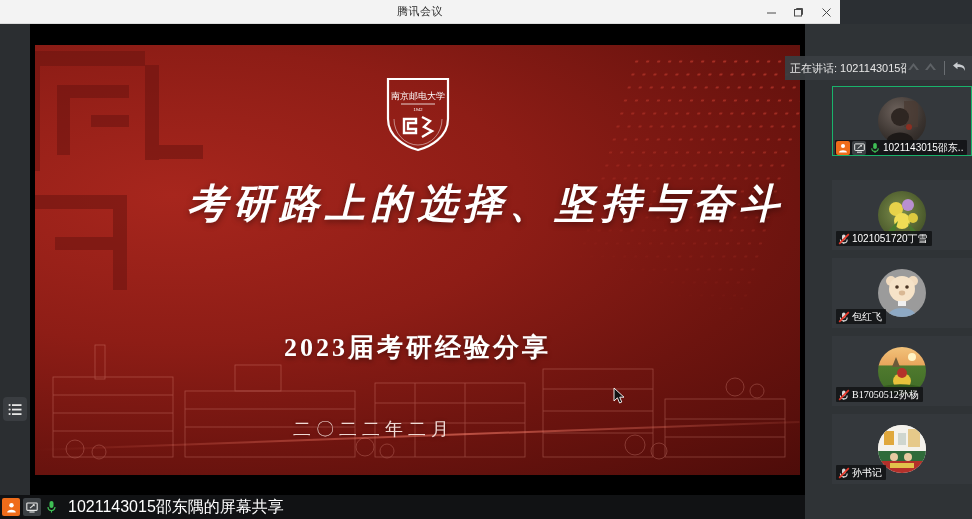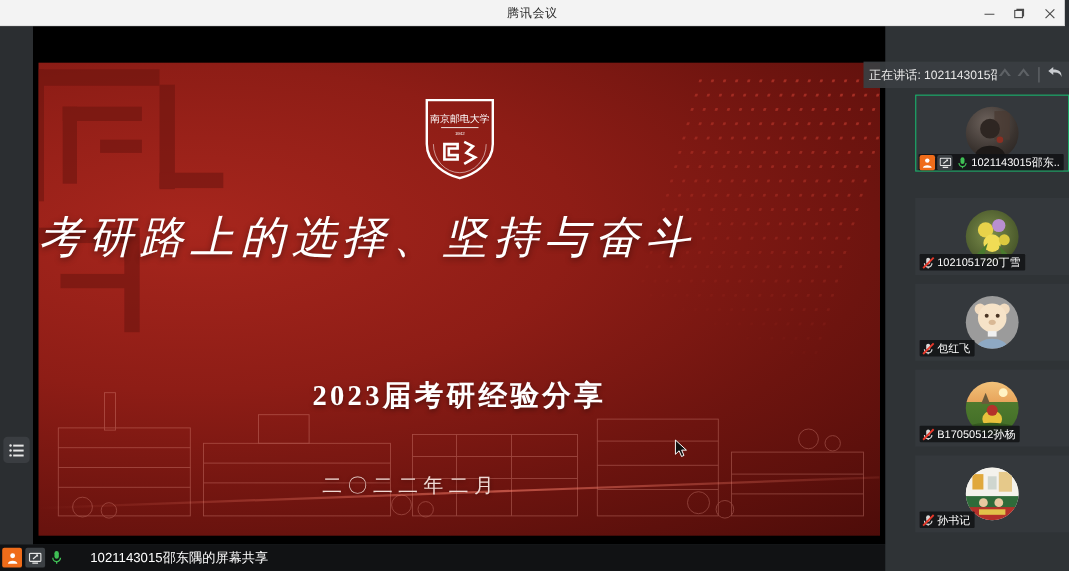--- a/index.html
+++ b/index.html
@@ -1,21 +1,21 @@
 <!DOCTYPE html>
 <html><head>
 <meta charset="utf-8">
 <style>
   * { margin:0; padding:0; box-sizing:border-box; }
   html,body { width:972px; height:519px; overflow:hidden; background:#2b2f33;
               font-family:"Liberation Sans","DejaVu Sans",sans-serif; }
 
   
   .titlebar{
-    position:absolute; left:0; top:0; width:968px; height:24px;
+    position:absolute; left:0; top:0; width:840px; height:24px;
     background:#f3f3f3; border-bottom:1px solid #dcdcdc;
     display:flex; align-items:center; justify-content:center;
   }
   .titlebar .title{ font-size:11px; color:#2b2b2b; letter-spacing:.5px; }
   .wincontrols{ position:absolute; right:0; top:0; height:24px; display:flex; }
   .wincontrols .wc{
     width:27px; height:24px; display:flex; align-items:center; justify-content:center;
     font-size:11px; color:#4a4a4a;
   }
   .wincontrols .wc.close{ width:28px; }
@@ -27,21 +27,21 @@
   
   .leftrail{ position:absolute; left:0; top:0; width:30px; height:495px; background:#2b2e31; }
   .rail-btn{
     position:absolute; left:3px; top:373px; width:24px; height:24px;
     background:#3a3d41; border-radius:4px; display:flex; align-items:center; justify-content:center;
   }
 
   
   .stage{ position:absolute; left:30px; top:0; width:775px; height:471px; background:#000; }
   .slide{
-    position:absolute; left:5px; top:33px; width:765px; height:430px;
+    position:absolute; left:5px; top:21px; width:765px; height:430px;
     background:
       radial-gradient(120% 90% at 18% 35%, #a7261d 0%, #8e1d16 38%, #6d140f 68%, #4d0c09 100%);
     overflow:hidden;
   }
   
   .maze{ position:absolute; left:0; top:0; width:180px; height:300px; opacity:.55; }
   .maze i{ position:absolute; background:#6b1410; display:block; }
   
   .dots{ position:absolute; right:20px; top:10px; width:190px; height:300px; opacity:.55;
     background-image:radial-gradient(#e0493a 1.1px, transparent 1.2px);
@@ -52,23 +52,23 @@
   }
   
   .cityline{ position:absolute; left:0; bottom:0; width:765px; height:150px; opacity:.42; }
   .diag{ position:absolute; left:0; bottom:24px; width:765px; height:2px;
          background:linear-gradient(90deg, rgba(255,120,100,0) 0%, rgba(255,130,110,.55) 55%, rgba(255,130,110,.1) 100%);
          transform:rotate(-2.1deg); transform-origin:left bottom; }
 
   .emblem{ position:absolute; left:50%; top:30px; transform:translateX(-50%); width:68px; height:78px; }
 
   .slide-title{
-    position:absolute; left:0; top:131px; width:902px; text-align:left;
+    position:absolute; left:0; top:131px; width:902px; text-align:center;
     font-family:"Liberation Serif","DejaVu Serif",serif;
-    font-size:40px; font-weight:400; font-style:italic; color:#fff;
+    font-size:40px; font-weight:700; font-style:italic; color:#fff;
     letter-spacing:6px; text-shadow:0 2px 6px rgba(0,0,0,.45);
     white-space:nowrap;
   }
   .slide-sub1, .slide-sub2{
     position:absolute; left:0; width:765px; text-align:center;
     font-family:"Liberation Serif","DejaVu Serif",serif;
     color:#fff; font-weight:700; text-shadow:0 2px 5px rgba(0,0,0,.4);
     white-space:nowrap;
   }
   .slide-sub1{ top:224px; font-size:31px; letter-spacing:3px; }
@@ -82,21 +82,21 @@
   .cursor{ position:absolute; left:578px; top:342px; width:12px; height:18px; }
 
   
   .sharebar{
     position:absolute; left:0; top:471px; width:805px; height:24px;
     background:#111214; display:flex; align-items:center; gap:3px; padding-left:2px;
   }
   .badge-host{ width:18px; height:18px; background:#ef6c1a; display:flex; align-items:center; justify-content:center; border-radius:2px; }
   .badge-sq{ width:18px; height:18px; background:#3c4044; display:flex; align-items:center; justify-content:center; border-radius:2px; }
   .badge-mic{ width:15px; height:18px; display:flex; align-items:center; justify-content:center; }
-  .sharebar .txt{ color:#ffffff; font-size:12px; margin-left:20px; white-space:nowrap; }
+  .sharebar .txt{ color:#ffffff; font-size:16px; margin-left:6px; white-space:nowrap; }
 
   
   .panel{ position:absolute; left:805px; top:0; width:167px; height:495px; background:#2f3336; }
   .speakbar{
     position:absolute; left:-20px; top:32px; width:187px; height:24px;
     background:rgba(58,62,66,.93); display:flex; align-items:center; padding:0 5px;
   }
   .speakbar .sp-text{ color:#e8e8e8; font-size:11px; white-space:nowrap; overflow:hidden; flex:1; }
   .speakbar .sp-icons{ display:flex; align-items:center; gap:4px; }
   .vdiv{ width:1px; height:14px; background:#6a6e72; margin:0 3px; }
@@ -362,21 +362,21 @@
             <rect x="4" y="1.4" width="3.6" height="6" rx="1.8" fill="#d8d8d8"></rect>
             <path d="M2.4 6.4 A3.4 3.4 0 0 0 9.2 6.4" fill="none" stroke="#d8d8d8" stroke-width="1.1"></path>
             <line x1="5.8" y1="9.2" x2="5.8" y2="11" stroke="#d8d8d8" stroke-width="1.1"></line>
             <line x1="1.2" y1="10.8" x2="10.8" y2="1.2" stroke="#e8392b" stroke-width="1.7"></line>
           </svg>
         </span>
         <span class="nm">包红飞</span>
       </div>
     </div>
 
-    <div class="tile" style="top:312px;">
+    <div class="tile" style="top:312px;font-family:Liberation Serif, serif;">
       <div class="avatar" style="background:linear-gradient(#f2c27a 0%, #e8a55c 38%, #4f7a2e 39%, #3f6b26 100%);">
         <svg width="48" height="48" viewBox="0 0 48 48">
           <circle cx="34" cy="10" r="4" fill="#fff3c4"></circle>
           <path d="M14 20 L18 10 L22 20 Z" fill="#6b5a3a"></path>
           <ellipse cx="24" cy="34" rx="9" ry="8" fill="#e8c23c"></ellipse>
           <circle cx="24" cy="26" r="5" fill="#b4322a"></circle>
           <path d="M0 40 Q24 34 48 41 L48 48 L0 48 Z" fill="#365c20"></path>
         </svg>
       </div>
       <div class="namerow">

